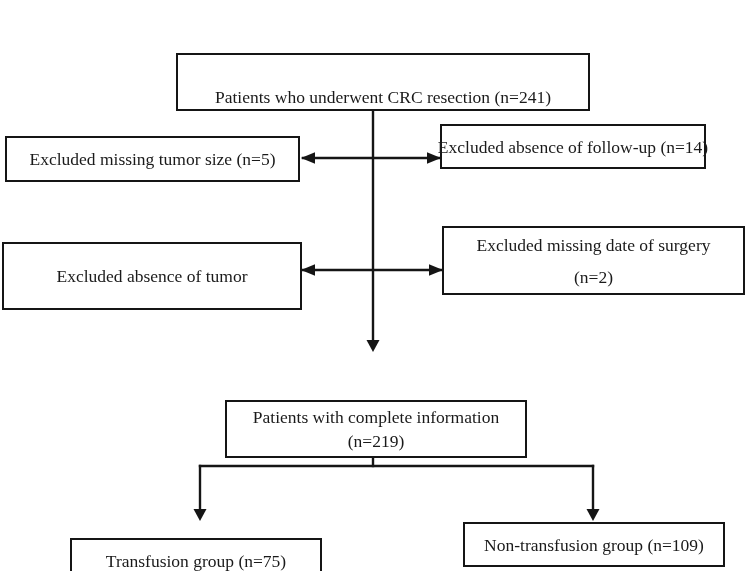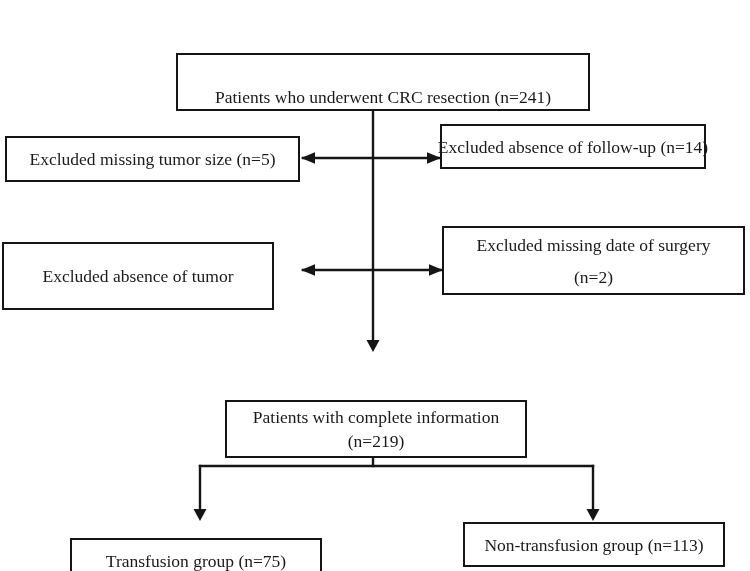--- a/index.html
+++ b/index.html
@@ -48,21 +48,21 @@
   .node .label-line {
     display: block;
     white-space: nowrap;
   }
   #node-resection {
     left: 176px; top: 5px; width: 414px; height: 58px;
     justify-content: flex-end; padding-top: 20px; margin-top: 48px;
   }
   #node-excl-size      { left: 5px;   top: 136px; width: 295px; height: 46px; }
   #node-excl-followup  { left: 440px; top: 124px; width: 266px; height: 45px; }
-  #node-excl-diff      { left: 2px;   top: 242px; width: 272px; height: 68px; line-height: 32px; }
+  #node-excl-diff      { left: 2px;   top: 242px; width: 300px; height: 68px; line-height: 32px; }
   #node-excl-surgery   { left: 442px; top: 226px; width: 303px; height: 69px; line-height: 32px; }
   #node-complete       { left: 225px; top: 352px; width: 302px; height: 58px; line-height: 24px; margin-top: 48px; }
   #node-transfusion    { left: 70px;  top: 538px; width: 252px; height: 45px; }
   #node-nontransfusion { left: 463px; top: 522px; width: 262px; height: 45px; }
 </style>
 </head>
 <body>
 
 <div class="canvas">
 
@@ -119,16 +119,16 @@
   <div class="node" id="node-complete">
     <span class="label-line">Patients with complete information</span>
     <span class="label-line">(n=219)</span>
   </div>
 
   <div class="node" id="node-transfusion">
     <span class="label-line">Transfusion group (n=75)</span>
   </div>
 
   <div class="node" id="node-nontransfusion">
-    <span class="label-line">Non-transfusion group (n=113)</span>
+    <span class="label-line">Non-transfusion group (n=109)</span>
   </div>
 
 </div>
 
 </body></html>

